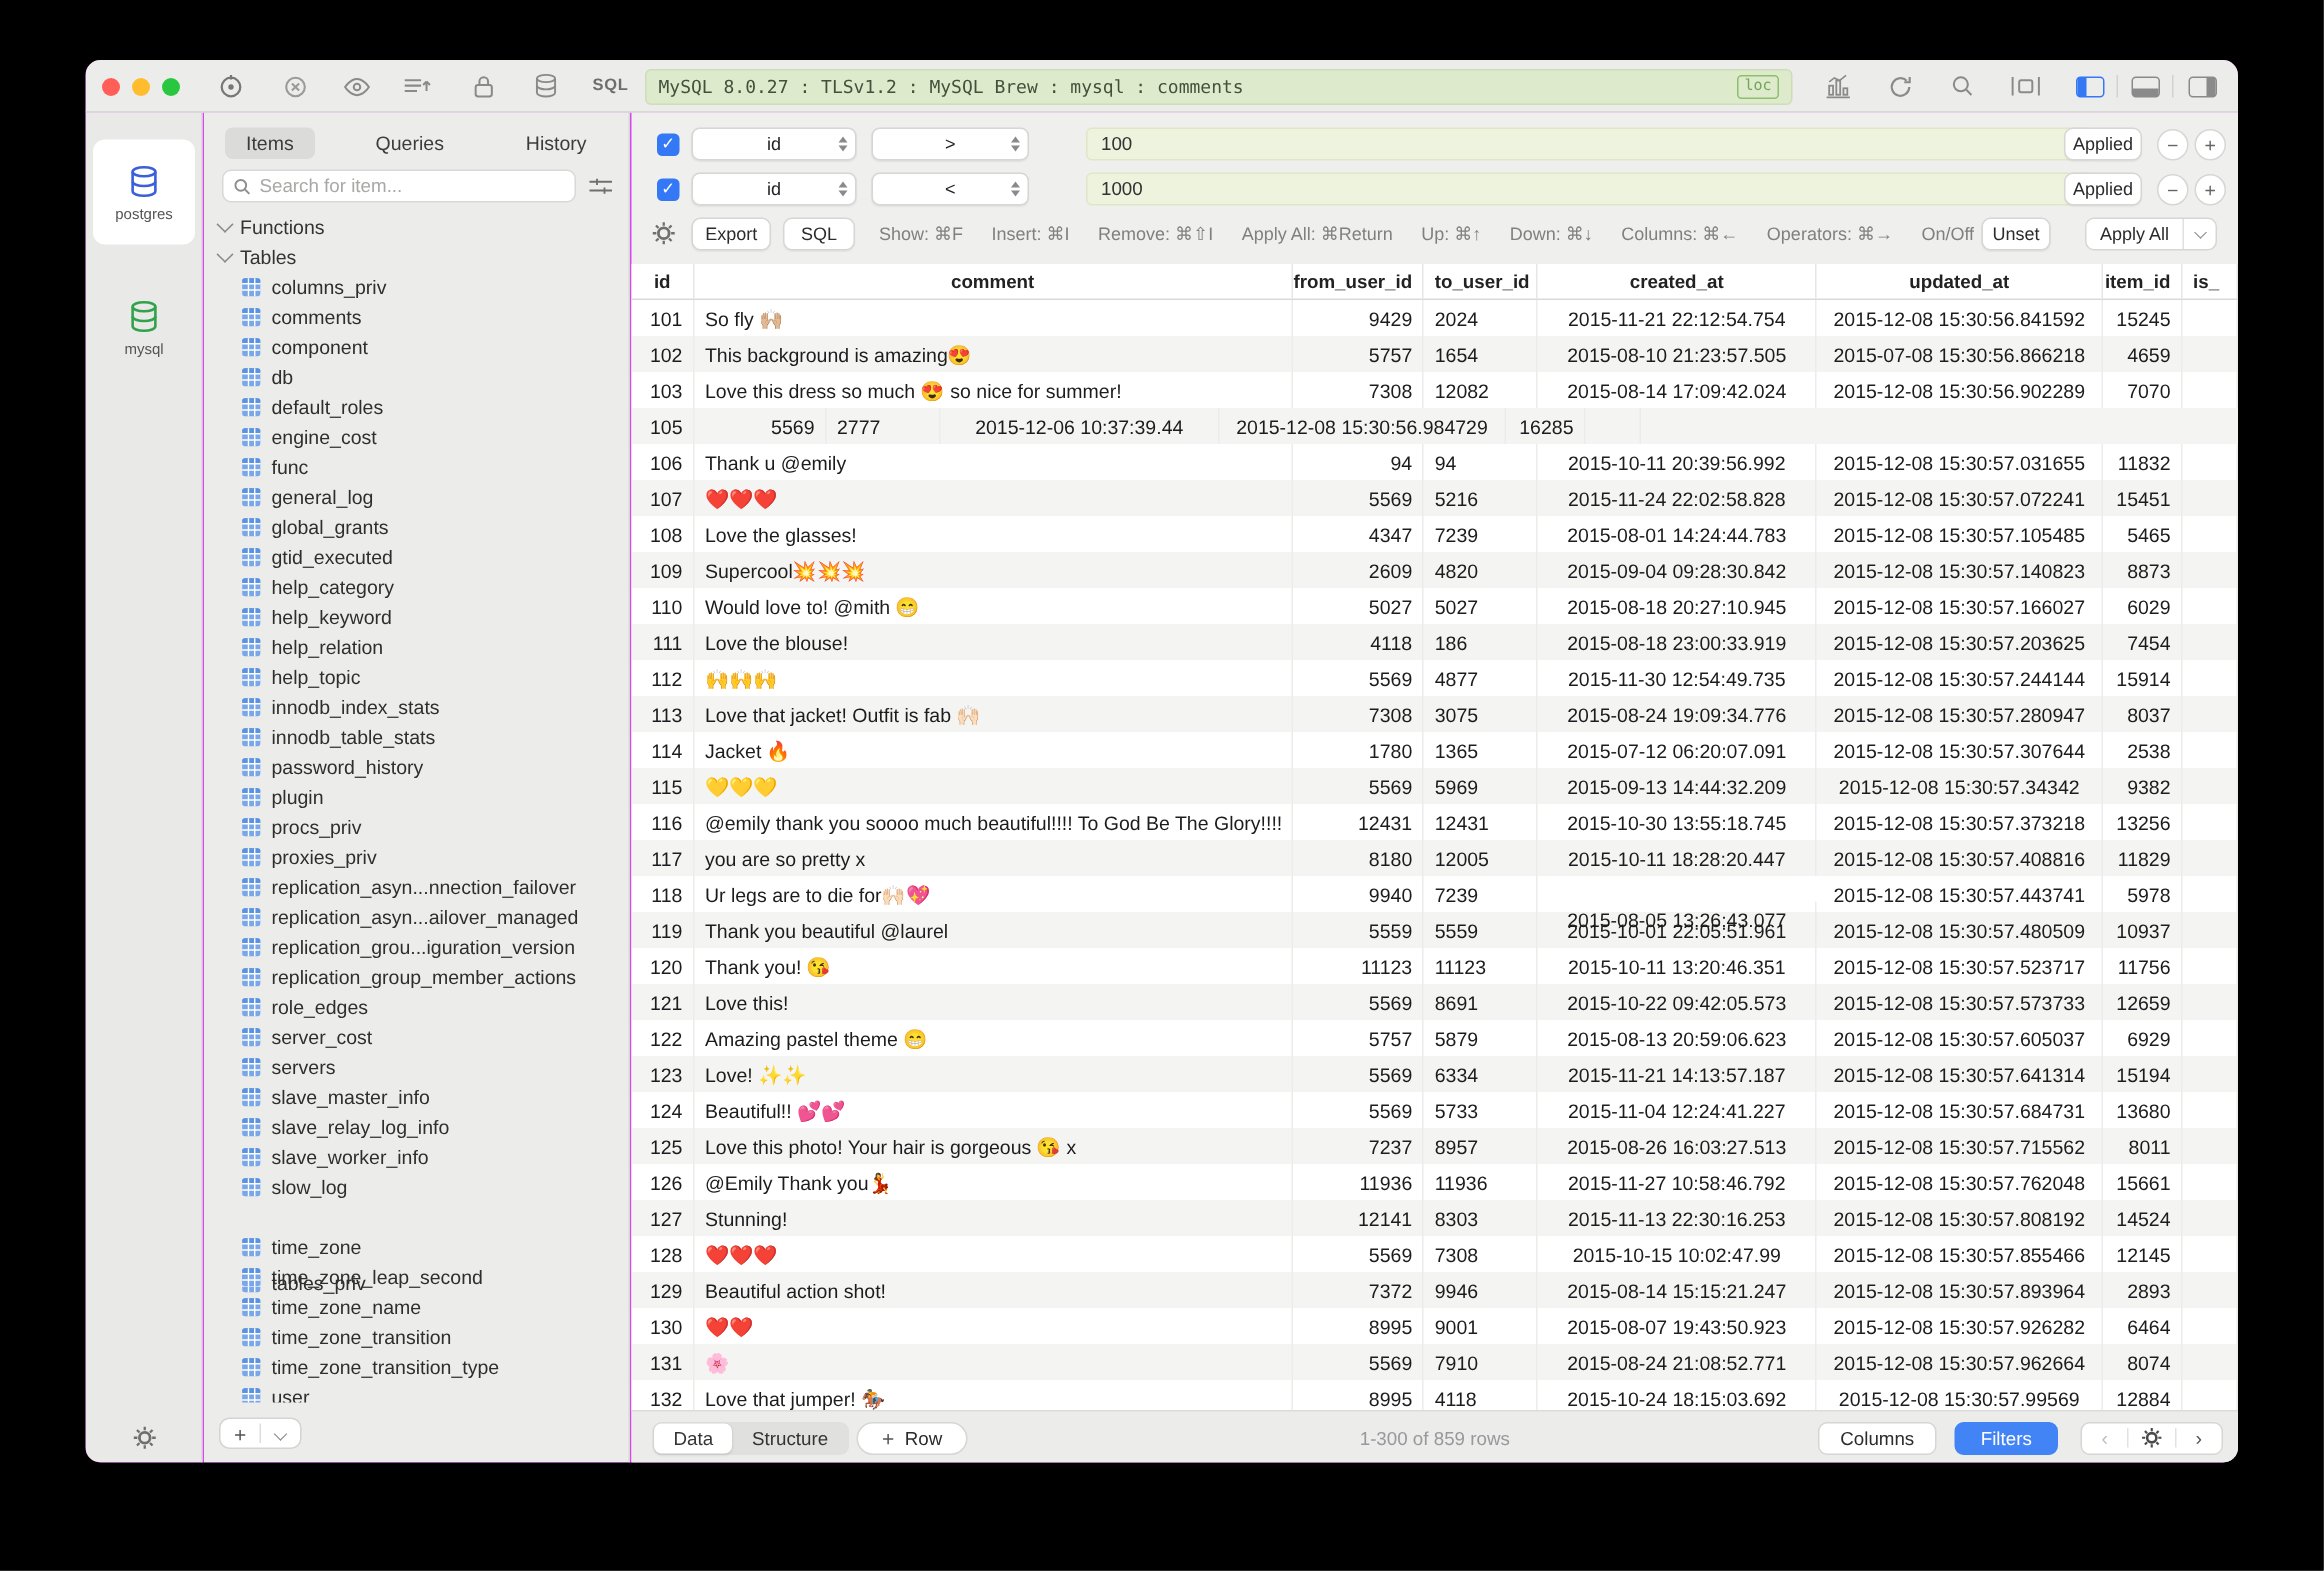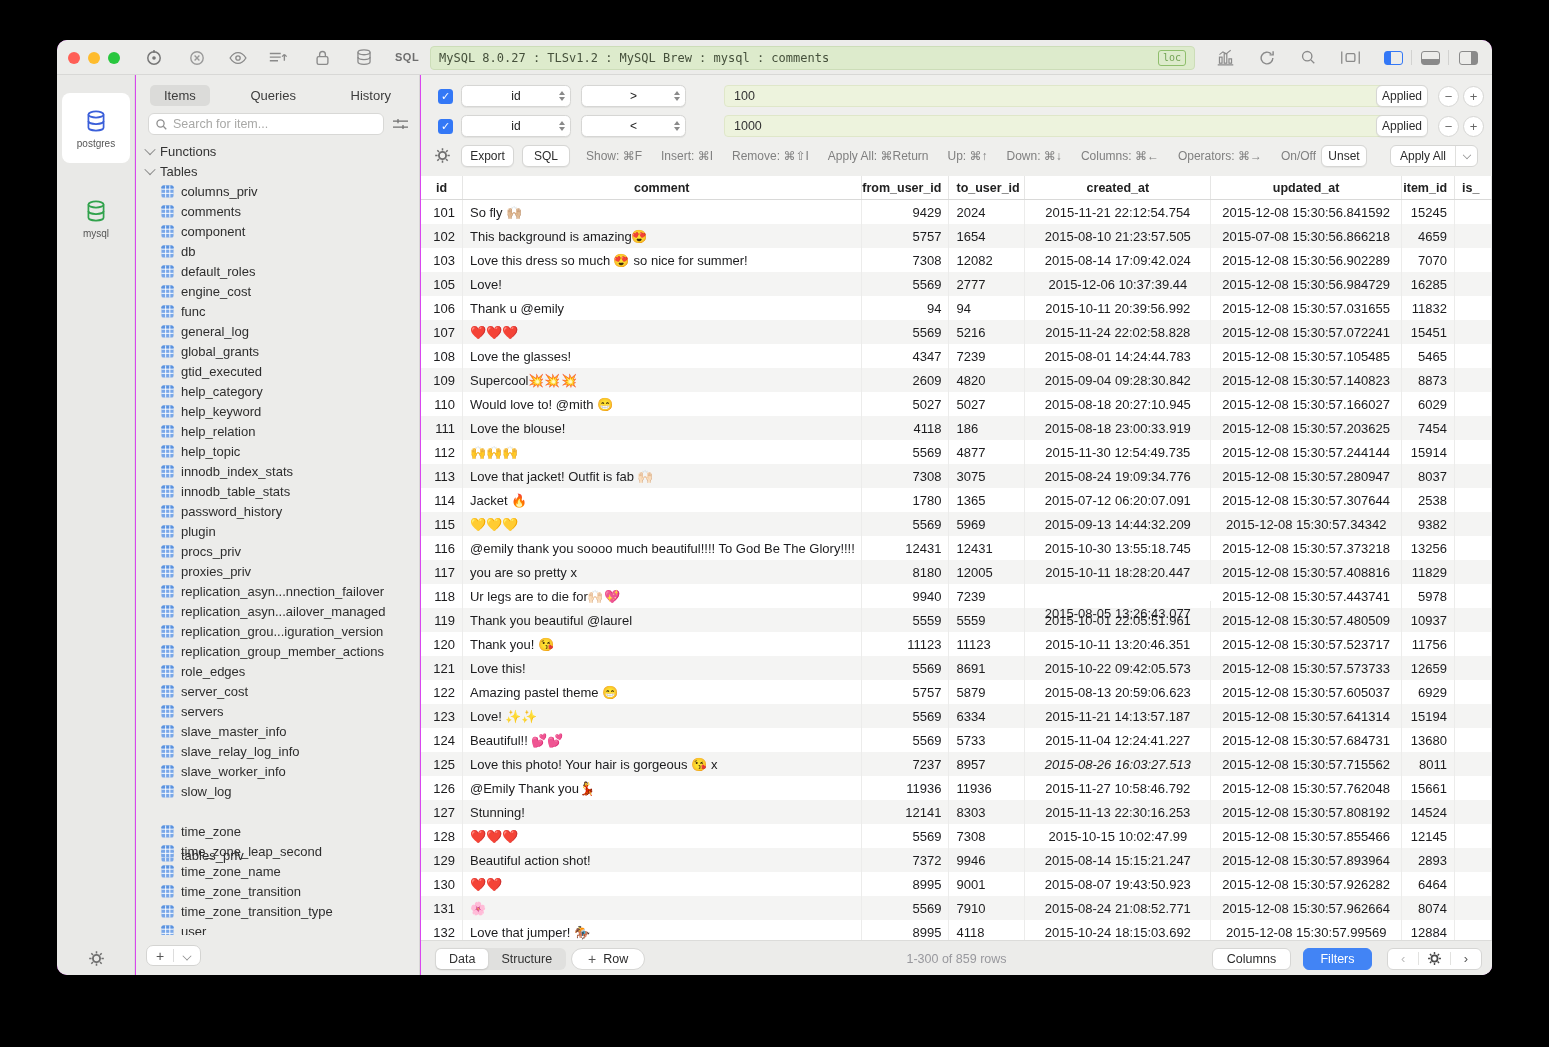--- a/index.html
+++ b/index.html
@@ -682,21 +682,20 @@
               <div class="cell al-l" style="width: 399px;">Love this dress so much 😍 so nice for summer!</div>
               <div class="cell al-r" style="width: 88px;">7308</div>
               <div class="cell al-l" style="width: 76px;">12082</div>
               <div class="cell al-c" style="width: 186px;">2015-08-14 17:09:42.024</div>
               <div class="cell al-c" style="width: 191px;">2015-12-08 15:30:56.902289</div>
               <div class="cell al-r" style="width: 53px;">7070</div>
               <div class="cell al-l" style="width: 37px;"></div>
             </div>
             <div class="grow alt">
               <div class="cell al-r" style="width: 42px;">105</div>
-              <div class="cell al-l" style="width: 399px;">Love!</div>
               <div class="cell al-r" style="width: 88px;">5569</div>
               <div class="cell al-l" style="width: 76px;">2777</div>
               <div class="cell al-c" style="width: 186px;">2015-12-06 10:37:39.44</div>
               <div class="cell al-c" style="width: 191px;">2015-12-08 15:30:56.984729</div>
               <div class="cell al-r" style="width: 53px;">16285</div>
               <div class="cell al-l" style="width: 37px;"></div>
             </div>
             <div class="grow">
               <div class="cell al-r" style="width: 42px;">106</div>
               <div class="cell al-l" style="width: 399px;">Thank u @emily</div>
@@ -885,21 +884,21 @@
               <div class="cell al-c" style="width: 186px;">2015-11-04 12:24:41.227</div>
               <div class="cell al-c" style="width: 191px;">2015-12-08 15:30:57.684731</div>
               <div class="cell al-r" style="width: 53px;">13680</div>
               <div class="cell al-l" style="width: 37px;"></div>
             </div>
             <div class="grow alt">
               <div class="cell al-r" style="width: 42px;">125</div>
               <div class="cell al-l" style="width: 399px;">Love this photo! Your hair is gorgeous 😘 x</div>
               <div class="cell al-r" style="width: 88px;">7237</div>
               <div class="cell al-l" style="width: 76px;">8957</div>
-              <div class="cell al-c" style="width: 186px; font-style: italic;">2015-08-26 16:03:27.513</div>
+              <div class="cell al-c" style="width: 186px;">2015-08-26 16:03:27.513</div>
               <div class="cell al-c" style="width: 191px;">2015-12-08 15:30:57.715562</div>
               <div class="cell al-r" style="width: 53px;">8011</div>
               <div class="cell al-l" style="width: 37px;"></div>
             </div>
             <div class="grow">
               <div class="cell al-r" style="width: 42px;">126</div>
               <div class="cell al-l" style="width: 399px;">@Emily Thank you💃</div>
               <div class="cell al-r" style="width: 88px;">11936</div>
               <div class="cell al-l" style="width: 76px;">11936</div>
               <div class="cell al-c" style="width: 186px;">2015-11-27 10:58:46.792</div>

